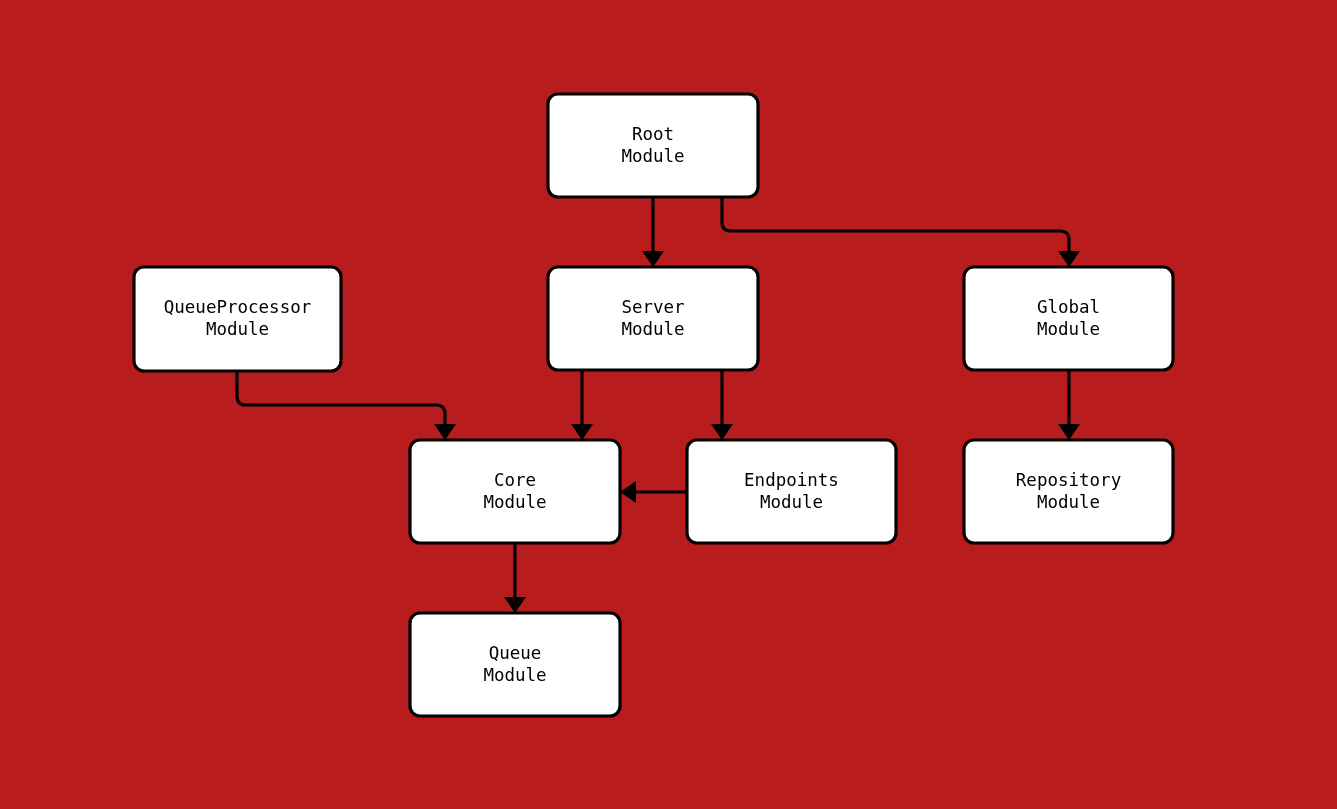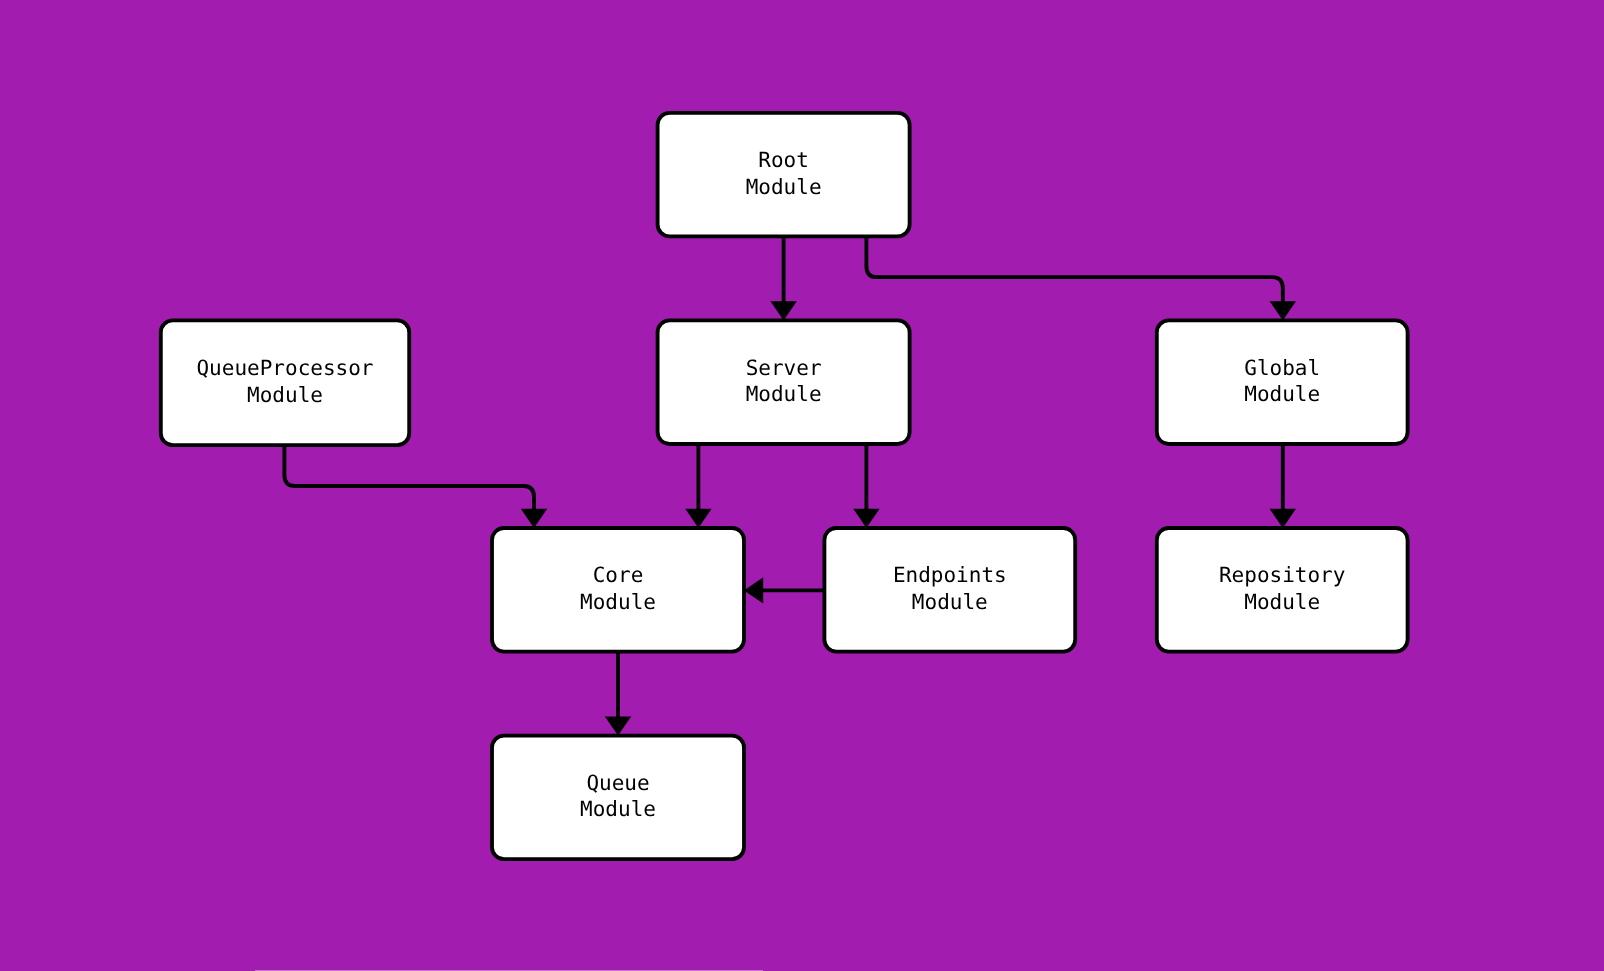--- a/index.html
+++ b/index.html
@@ -10,21 +10,21 @@
   body {
     width: 1337px;
     height: 809px;
     font-family: "DejaVu Sans Mono", "Liberation Mono", monospace;
     overflow: hidden;
   }
   #diagram-canvas {
     position: relative;
     width: 1337px;
     height: 809px;
-    background: #a21caf;
+    background: #b91c1c;
   }
   svg.diagram-svg {
     position: absolute;
     top: 0;
     left: 0;
     width: 1337px;
     height: 809px;
     display: block;
   }
   .node-box {

